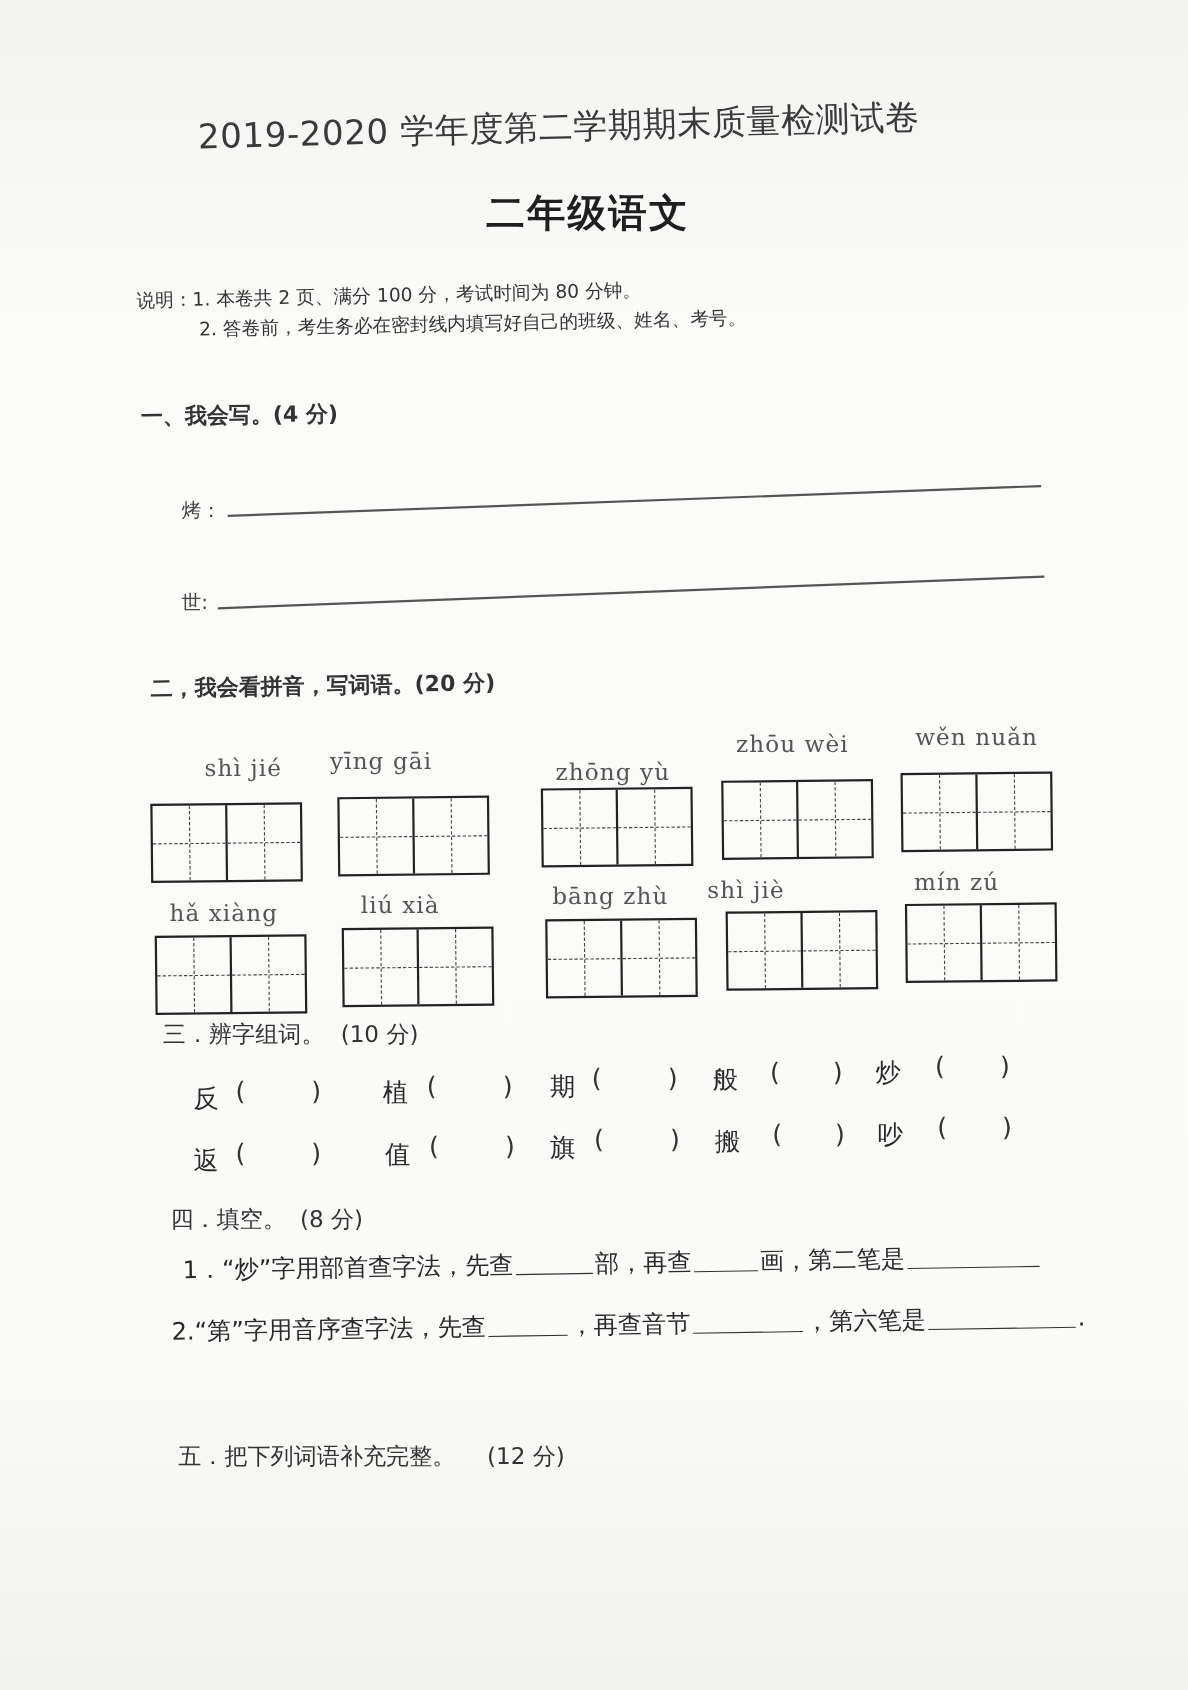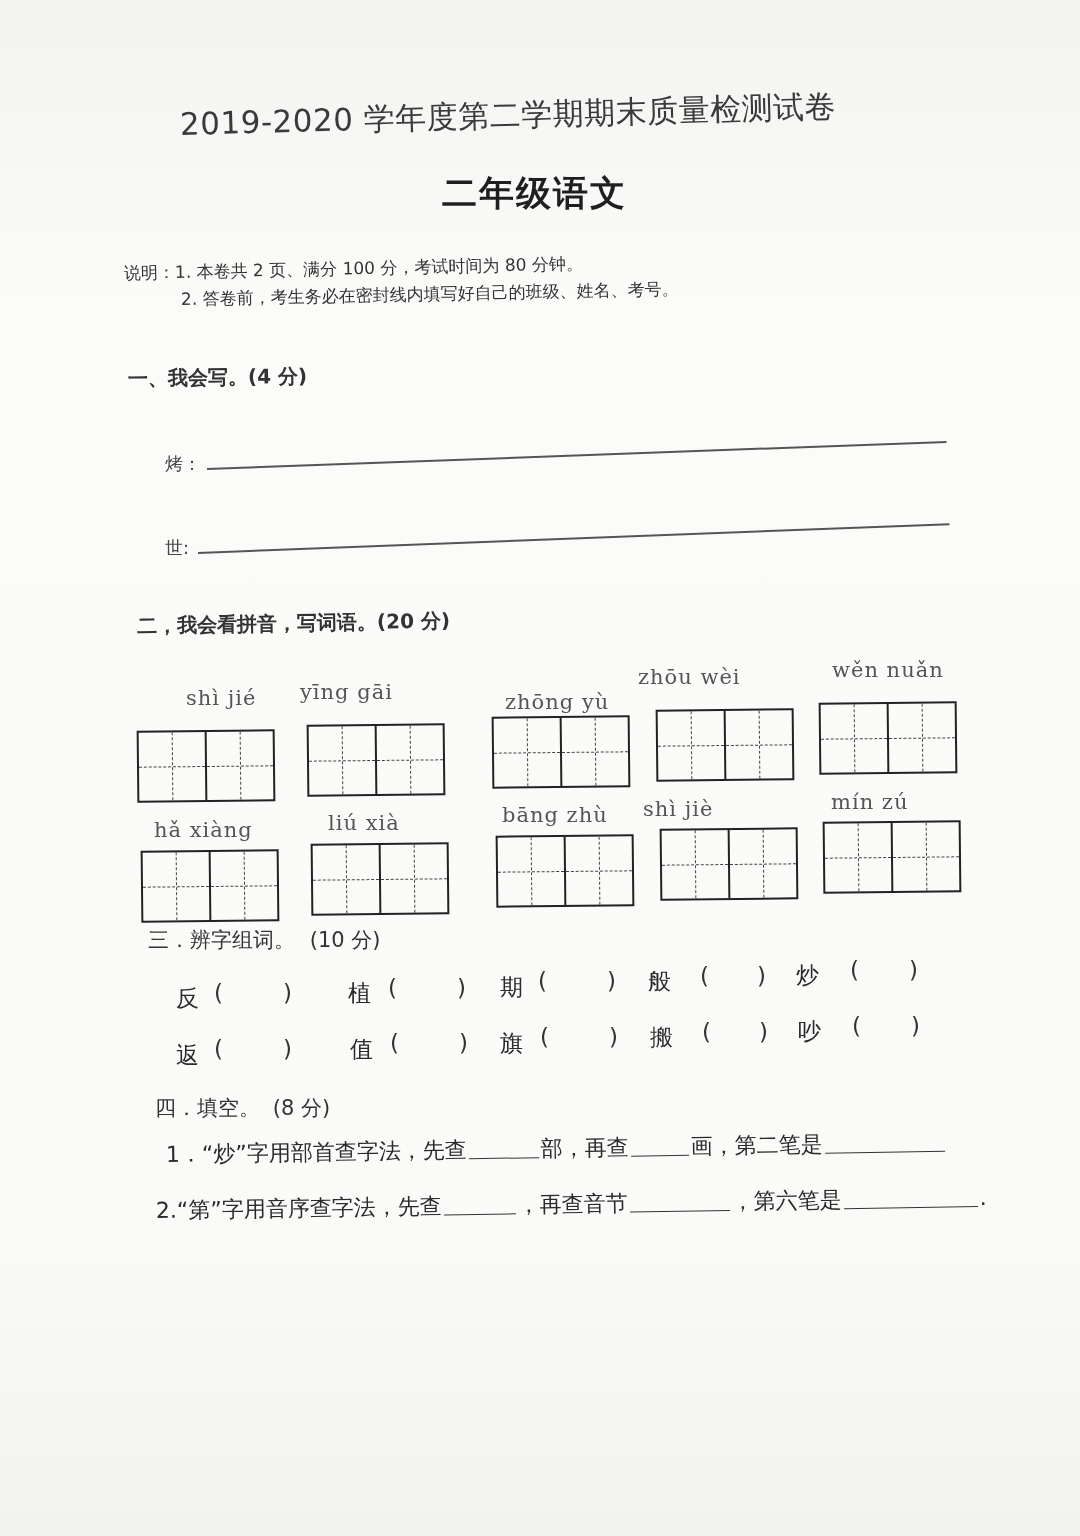--- a/index.html
+++ b/index.html
@@ -42,21 +42,21 @@
   <div class="abs label" style="left:165px;top:452px;">烤：</div>
   <div class="line" style="left:207px;top:468px;width:740px;transform:rotate(-2.1deg);"></div>
   <div class="abs label" style="left:165px;top:536px;">世:</div>
   <div class="line" style="left:198px;top:552px;width:752px;transform:rotate(-2.2deg);"></div>
 
   <div class="abs section" style="left:137px;top:610px;transform:rotate(-1deg);">二，我会看拼音，写词语。(20 分)</div>
 
   <div class="abs pinyin" style="left:158px;top:686px;margin-left:28px;">shì  jié</div>
   <div class="abs pinyin" style="left:300px;top:680px;">yīng   gāi</div>
   <div class="abs pinyin" style="left:505px;top:690px;">zhōng  yù</div>
-  <div class="abs pinyin" style="left:638px;top:665px;">zhōu  wèi</div>
+  <div class="abs pinyin" style="left:669px;top:665px;">zhōu  wèi</div>
   <div class="abs pinyin" style="left:832px;top:658px;">wěn  nuǎn</div>
 
   <div class="grid" style="left:137px;top:730px;width:134px;height:68px;transform:rotate(-0.6deg);">
       <div class="cell"></div>
       <div class="cell"></div>
     </div>
   <div class="grid" style="left:307px;top:724px;width:134px;height:68px;transform:rotate(-0.6deg);">
       <div class="cell"></div>
       <div class="cell"></div>
     </div>
@@ -134,14 +134,18 @@
 
   <div class="abs fill" style="left:166px;top:1140px;transform:rotate(-0.9deg);transform-origin:left center;">
     <span>1．“炒”字用部首查字法，先查</span><span class="blank" style="width:70px;"></span><span>部，再查</span><span class="blank" style="width:58px;"></span><span>画，第二笔是</span><span class="blank" style="width:120px;"></span>
   </div>
 
   <div class="abs fill" style="left:156px;top:1196px;transform:rotate(-0.9deg);transform-origin:left center;">
     <span>2.“第”字用音序查字法，先查</span><span class="blank" style="width:72px;"></span><span>，再查音节</span><span class="blank" style="width:100px;"></span><span>，第六笔是</span><span class="blank" style="width:134px;"></span><span>.</span>
   </div>
 
 
+  <div class="abs section" style="left:162px;top:1310px;font-weight:normal;font-size:21px;">
+    <span>五．把下列词语补充完整。</span>
+    <span style="margin-left:22px;">(12 分)</span>
+  </div>
 
 </div>
 
 </body></html>

